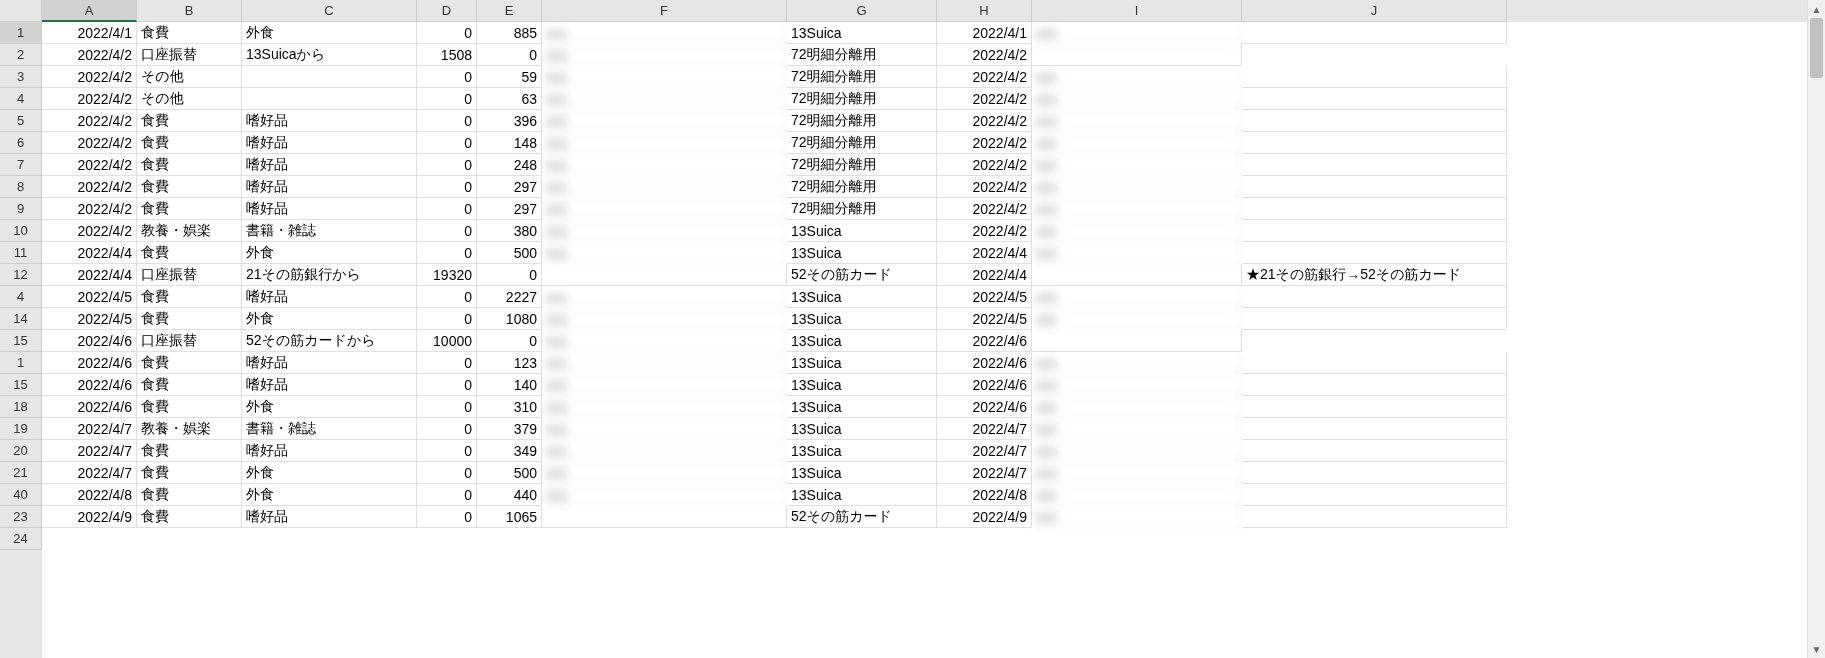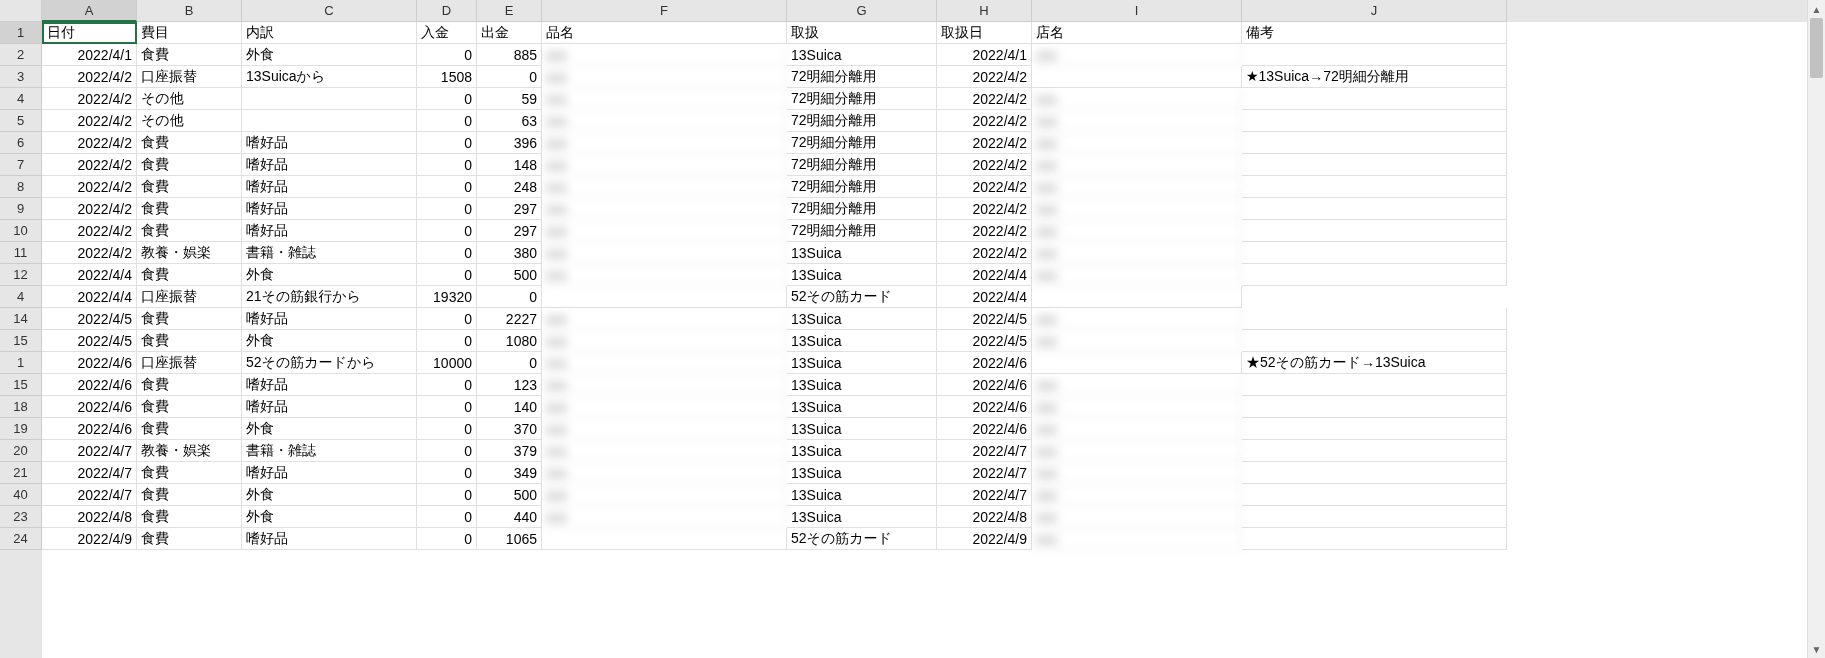--- a/index.html
+++ b/index.html
@@ -192,32 +192,20 @@
             <div class="col-header col-D">D</div>
             <div class="col-header col-E">E</div>
             <div class="col-header col-F">F</div>
             <div class="col-header col-G">G</div>
             <div class="col-header col-H">H</div>
             <div class="col-header col-I">I</div>
             <div class="col-header col-J">J</div>
           </div>
         <div class="data-area" id="data-area">
             <div class="data-row">
-              <div class="cell col-A selected">日付</div>
-              <div class="cell col-B">費目</div>
-              <div class="cell col-C">内訳</div>
-              <div class="cell col-D">入金</div>
-              <div class="cell col-E">出金</div>
-              <div class="cell col-F">品名</div>
-              <div class="cell col-G">取扱</div>
-              <div class="cell col-H">取扱日</div>
-              <div class="cell col-I">店名</div>
-              <div class="cell col-J">備考</div>
-            </div>
-            <div class="data-row">
               <div class="cell col-A align-right">2022/4/1</div>
               <div class="cell col-B">食費</div>
               <div class="cell col-C">外食</div>
               <div class="cell col-D align-right">0</div>
               <div class="cell col-E align-right">885</div>
               <div class="cell col-F blurred">xxx</div>
               <div class="cell col-G">13Suica</div>
               <div class="cell col-H align-right">2022/4/1</div>
               <div class="cell col-I blurred">xxx</div>
               <div class="cell col-J"></div>
@@ -225,21 +213,20 @@
             <div class="data-row">
               <div class="cell col-A align-right">2022/4/2</div>
               <div class="cell col-B">口座振替</div>
               <div class="cell col-C">13Suicaから</div>
               <div class="cell col-D align-right">1508</div>
               <div class="cell col-E align-right">0</div>
               <div class="cell col-F blurred">xxx</div>
               <div class="cell col-G">72明細分離用</div>
               <div class="cell col-H align-right">2022/4/2</div>
               <div class="cell col-I"></div>
-              <div class="cell col-J">★13Suica→72明細分離用</div>
             </div>
             <div class="data-row">
               <div class="cell col-A align-right">2022/4/2</div>
               <div class="cell col-B">その他</div>
               <div class="cell col-C"></div>
               <div class="cell col-D align-right">0</div>
               <div class="cell col-E align-right">59</div>
               <div class="cell col-F blurred">xxx</div>
               <div class="cell col-G">72明細分離用</div>
               <div class="cell col-H align-right">2022/4/2</div>
@@ -345,20 +332,21 @@
             <div class="data-row">
               <div class="cell col-A align-right">2022/4/4</div>
               <div class="cell col-B">口座振替</div>
               <div class="cell col-C">21その筋銀行から</div>
               <div class="cell col-D align-right">19320</div>
               <div class="cell col-E align-right">0</div>
               <div class="cell col-F"></div>
               <div class="cell col-G">52その筋カード</div>
               <div class="cell col-H align-right">2022/4/4</div>
               <div class="cell col-I"></div>
+              <div class="cell col-J">★21その筋銀行→52その筋カード</div>
             </div>
             <div class="data-row">
               <div class="cell col-A align-right">2022/4/5</div>
               <div class="cell col-B">食費</div>
               <div class="cell col-C">嗜好品</div>
               <div class="cell col-D align-right">0</div>
               <div class="cell col-E align-right">2227</div>
               <div class="cell col-F blurred">xxx</div>
               <div class="cell col-G">13Suica</div>
               <div class="cell col-H align-right">2022/4/5</div>
@@ -380,21 +368,20 @@
             <div class="data-row">
               <div class="cell col-A align-right">2022/4/6</div>
               <div class="cell col-B">口座振替</div>
               <div class="cell col-C">52その筋カードから</div>
               <div class="cell col-D align-right">10000</div>
               <div class="cell col-E align-right">0</div>
               <div class="cell col-F blurred">xxx</div>
               <div class="cell col-G">13Suica</div>
               <div class="cell col-H align-right">2022/4/6</div>
               <div class="cell col-I"></div>
-              <div class="cell col-J">★52その筋カード→13Suica</div>
             </div>
             <div class="data-row">
               <div class="cell col-A align-right">2022/4/6</div>
               <div class="cell col-B">食費</div>
               <div class="cell col-C">嗜好品</div>
               <div class="cell col-D align-right">0</div>
               <div class="cell col-E align-right">123</div>
               <div class="cell col-F blurred">xxx</div>
               <div class="cell col-G">13Suica</div>
               <div class="cell col-H align-right">2022/4/6</div>
@@ -411,21 +398,21 @@
               <div class="cell col-G">13Suica</div>
               <div class="cell col-H align-right">2022/4/6</div>
               <div class="cell col-I blurred">xxx</div>
               <div class="cell col-J"></div>
             </div>
             <div class="data-row">
               <div class="cell col-A align-right">2022/4/6</div>
               <div class="cell col-B">食費</div>
               <div class="cell col-C">外食</div>
               <div class="cell col-D align-right">0</div>
-              <div class="cell col-E align-right">370</div>
+              <div class="cell col-E align-right">310</div>
               <div class="cell col-F blurred">xxx</div>
               <div class="cell col-G">13Suica</div>
               <div class="cell col-H align-right">2022/4/6</div>
               <div class="cell col-I blurred">xxx</div>
               <div class="cell col-J"></div>
             </div>
             <div class="data-row">
               <div class="cell col-A align-right">2022/4/7</div>
               <div class="cell col-B">教養・娯楽</div>
               <div class="cell col-C">書籍・雑誌</div>

